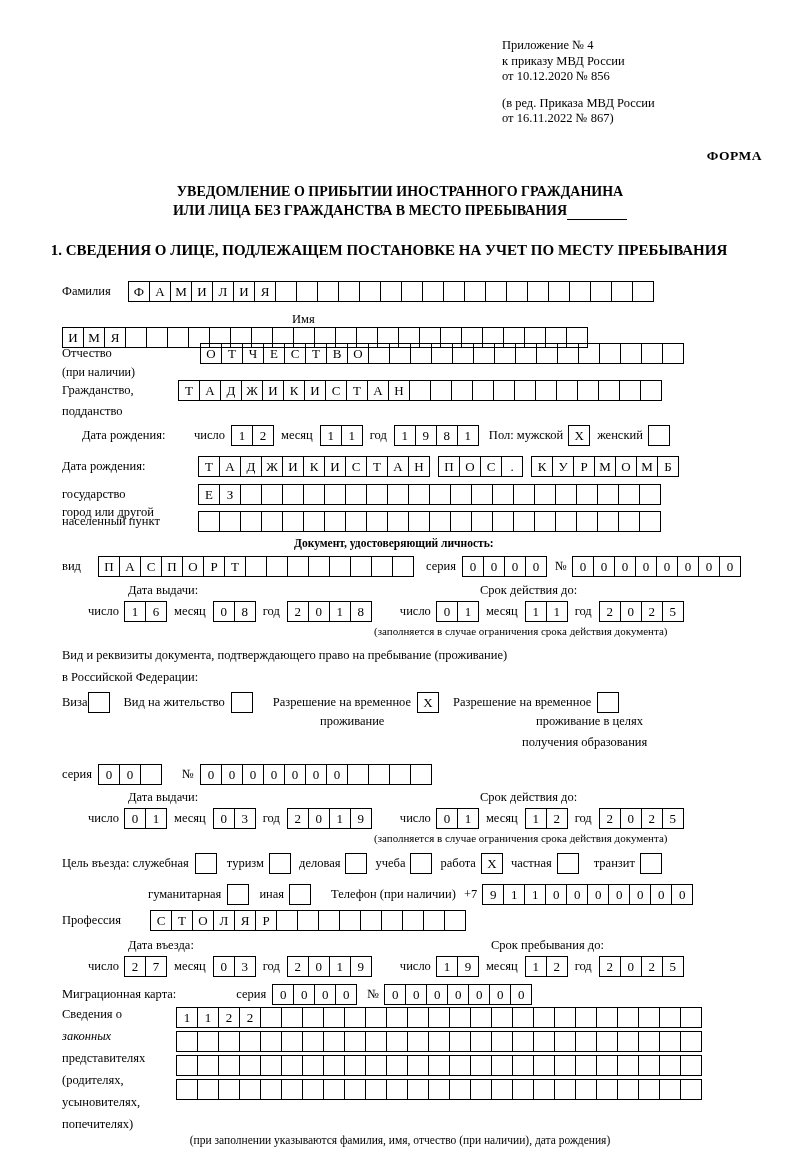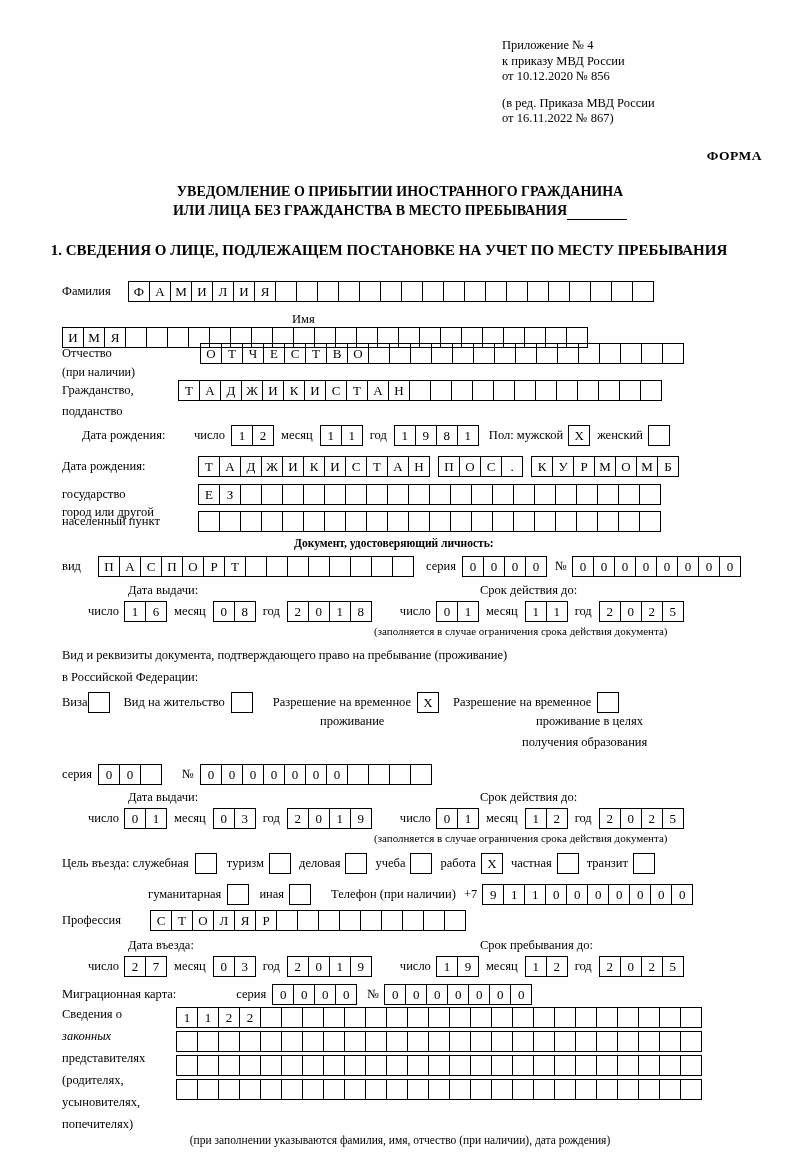--- a/index.html
+++ b/index.html
@@ -568,21 +568,21 @@
     <span class="lbl" style="margin-left:10px; margin-right:5px;">туризм</span>
     <span class="single" id="p-tour"></span>
     <span class="lbl" style="margin-left:8px; margin-right:5px;">деловая</span>
     <span class="single" id="p-biz"></span>
     <span class="lbl" style="margin-left:8px; margin-right:5px;">учеба</span>
     <span class="single" id="p-study"></span>
     <span class="lbl" style="margin-left:8px; margin-right:5px;">работа</span>
     <span class="single" id="p-work">X</span>
     <span class="lbl" style="margin-left:8px; margin-right:5px;">частная</span>
     <span class="single" id="p-priv"></span>
-    <span class="lbl" style="margin-left:8px; margin-right:5px;">транзит</span>
+    <span class="lbl" style="margin-left:15px; margin-right:5px;">транзит</span>
     <span class="single" id="p-tran"></span>
   </div>
 
   <div class="row" style="top:884px; left:148px;">
     <span class="lbl" style="margin-right:6px;">гуманитарная</span>
     <span class="single" id="p-hum"></span>
     <span class="lbl" style="margin-left:10px; margin-right:5px;">иная</span>
     <span class="single" id="p-oth"></span>
     <span class="lbl" style="margin-left:20px; margin-right:8px;">Телефон (при наличии)</span>
     <span class="lbl" style="margin-right:5px;">+7</span>
@@ -617,21 +617,21 @@
         <span class="bx"></span>
         <span class="bx"></span>
         <span class="bx"></span>
         <span class="bx"></span>
       </span>
   </div>
 
   <div class="row" style="top:938px; left:128px;">
     <span class="lbl">Дата въезда:</span>
   </div>
-  <div class="row" style="top:938px; left:480px;">
+  <div class="row" style="top:938px; left:491px;">
     <span class="lbl">Срок пребывания до:</span>
   </div>
 
   <div class="row" style="top:956px; left:88px;">
     <span class="lbl" style="margin-right:5px;">число</span>
     <span class="boxes" id="eday">
         <span class="bx">2</span>
         <span class="bx">7</span>
       </span>
     <span class="lbl lblgap">месяц</span>

